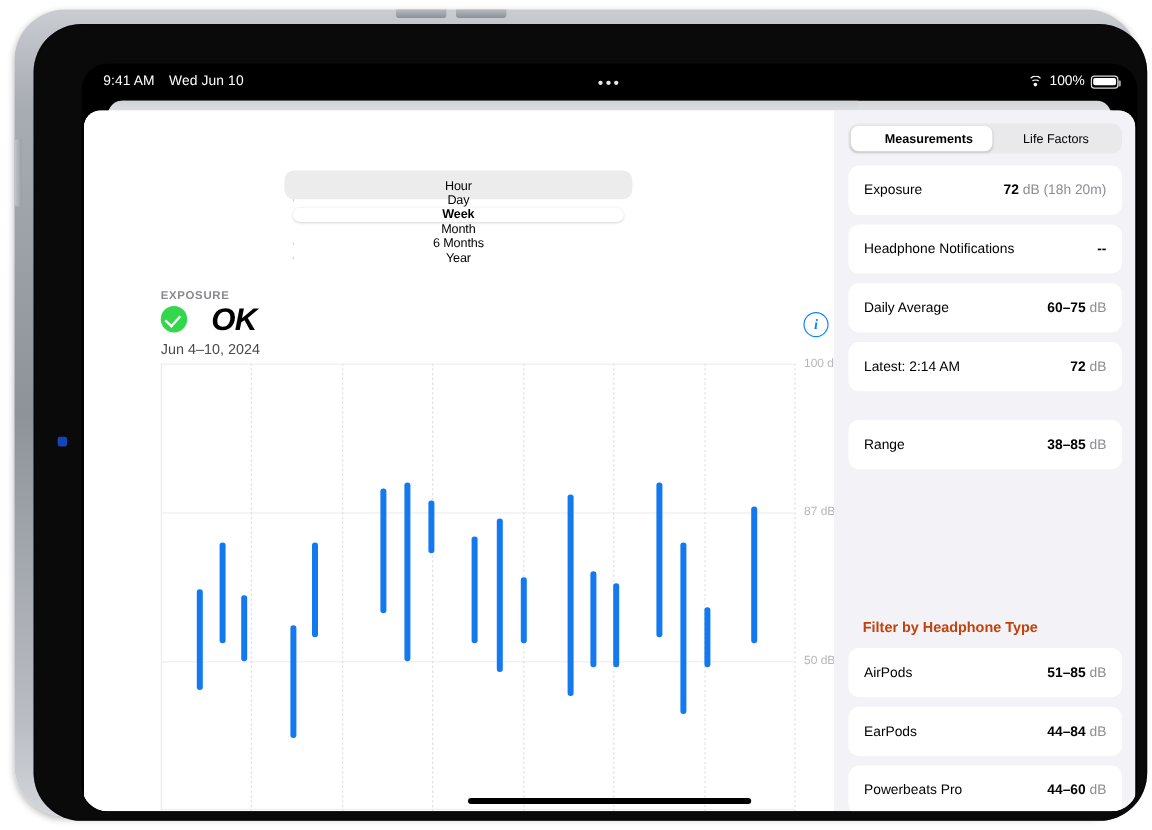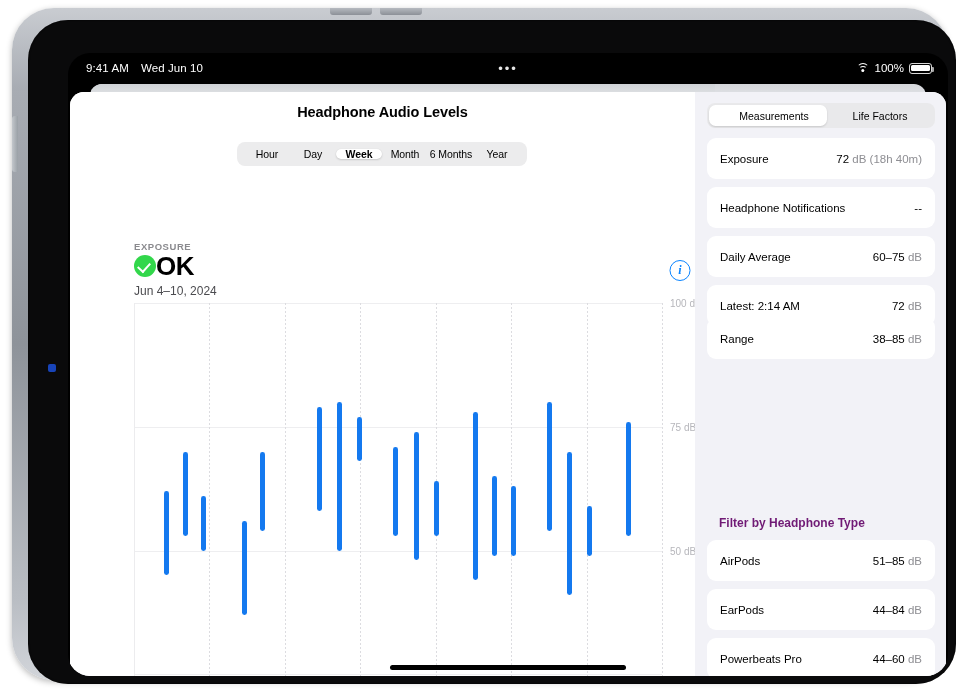--- a/index.html
+++ b/index.html
@@ -92,36 +92,36 @@
     position:absolute; left:0; right:0; top:12px; text-align:center;
     font-size:14.5px; font-weight:bold; color:#000; letter-spacing:-.1px;
   }
   .done-btn {
     position:absolute; right:20px; top:12px; font-size:14px; color:#007aff; font-weight:600;
     cursor:pointer;
   }
 
   
   .seg-wrap { position:absolute; left:167px; top:50px; width:290px; height:24px;
-              background:#ececed; border-radius:8px; display:flex; padding:7px; }
+              background:#ececed; border-radius:8px; display:flex; padding:7px;flex-direction:column; }
   .seg {
     flex:1; display:flex; align-items:center; justify-content:center;
     font-size:10.5px; color:#000; border-radius:6.5px; position:relative; cursor:pointer;
     letter-spacing:-.1px;
   }
   .seg.active { background:#fff; box-shadow:0 1px 2px rgba(0,0,0,.14), 0 0 1px rgba(0,0,0,.1); font-weight:600; }
   .seg:not(.active)::before{
     content:""; position:absolute; left:0; top:5px; bottom:5px; width:1px; background:#d3d3d6;
   }
   .seg:first-child::before, .seg.active::before, .seg.active + .seg::before { display:none; }
 
   
   .exp-label { position:absolute; left:64px; top:149px; font-size:9.5px; font-weight:600;
                letter-spacing:.55px; color:#8a8a8e; }
-  .exp-row { position:absolute; left:64px; top:161px; display:flex; align-items:center; gap:0;}
+  .exp-row { position:absolute; left:64px; top:161px; display:flex; align-items:center; gap:20px;font-style:italic;}
   .check-badge { width:22px; height:22px; border-radius:50%; background:#32d74b; position:relative; }
   .check-badge::after{
     content:""; position:absolute; left:6.2px; top:5.2px; width:6px; height:10px;
     border:2.1px solid #fff; border-top:none; border-left:none; transform:rotate(42deg);
   }
   .exp-ok { font-size:26px; font-weight:bold; color:#000; letter-spacing:-.5px; line-height:26px;}
   .exp-date { position:absolute; left:64px; top:192px; font-size:12px; color:#4b4b4f; }
   .info-btn { position:absolute; left:610px; top:168px; width:21px; height:21px; border-radius:50%;
               border:1.6px solid #0a84ff; color:#0a84ff; font-size:12px; font-style:italic;
               font-family:"Liberation Serif", serif; font-weight:bold;
@@ -137,28 +137,28 @@
            background-size: 1px 4px; background-repeat: repeat-y; }
   .vline.solid { background:#ececee; background-image:none; }
   .ylab { position:absolute; left:536px; font-size:10px; color:#b6b6bb; transform:translateY(-50%); white-space:nowrap;}
   .bar { position:absolute; width:4.5px; border-radius:2.4px; background:#1479ef; }
 
   
   .rp-seg-wrap { position:absolute; left:12px; top:11px; width:228px; height:25px;
                  background:#e9e9eb; border-radius:8px; display:flex; padding:2px; }
   .rp-seg { flex:1; display:flex; align-items:center; justify-content:center; font-size:10.5px;
             border-radius:6.5px; color:#000; cursor:pointer; }
-  .rp-seg.active { background:#fff; font-weight:normal; box-shadow:0 1px 2px rgba(0,0,0,.14);padding-left:12px; }
+  .rp-seg.active { background:#fff; font-weight:bold; box-shadow:0 1px 2px rgba(0,0,0,.14);padding-left:12px; }
   .card { position:absolute; left:12px; width:228px; height:41px; background:#fff; border-radius:9px;
           display:flex; align-items:center; justify-content:space-between; padding:0 13px; cursor:pointer;}
   .card .k { font-size:11.5px; color:#000; }
   .card .v { font-size:11.5px; color:#000; }
-  .card .v b { font-weight:normal; }
+  .card .v b { font-weight:bold; }
   .card .v .u { color:#8e8e93; font-weight:normal;margin-top:40px; }
-  .section-title { position:absolute; left:24px; font-size:12px; font-weight:bold; color:#701a75; }
+  .section-title { position:absolute; left:24px; font-size:12px; font-weight:bold; color:#c2410c; }
 
   .home-ind { position:absolute; left:50%; transform:translateX(-50%); bottom:6px;
               width:236px; height:5px; border-radius:3px; background:#000; }
 </style>
 </head>
 <body>
 
 <div id="stage">
 
   <div class="device-outer">
@@ -190,23 +190,20 @@
           </div>
         </div>
 
         <div class="back-card">
           <div class="bc-split"></div>
         </div>
 
         <div class="sheet">
 
           <div class="left-pane">
-            <div class="nav">
-              <div class="nav-title">Headphone Audio Levels</div>
-            </div>
 
             <div class="seg-wrap">
               <div class="seg">Hour</div>
               <div class="seg">Day</div>
               <div class="seg active">Week</div>
               <div class="seg">Month</div>
               <div class="seg">6 Months</div>
               <div class="seg">Year</div>
             </div>
 
@@ -216,21 +213,21 @@
               <span class="exp-ok">OK</span>
             </div>
             <div class="exp-date">Jun 4–10, 2024</div>
             <div class="info-btn">i</div>
 
             <div class="chart">
               <div class="chart-area" id="chart-area">
                   <div class="hline" style="top: 0px;"></div>
                   <div class="ylab" style="top: 0px;">100 dB</div>
                   <div class="hline" style="top: 123.78px;"></div>
-                  <div class="ylab" style="top: 123.78px;">75 dB</div>
+                  <div class="ylab" style="top: 123.78px;">87 dB</div>
                   <div class="hline" style="top: 247.561px;"></div>
                   <div class="ylab" style="top: 247.561px;">50 dB</div>
                   <div class="hline" style="top: 371.341px;"></div>
                   <div class="ylab" style="top: 371.341px; margin-top: 16px;">25 dB</div>
                   <div class="vline solid" style="left: 0px;"></div>
                   <div class="vline" style="left: 75.4286px;"></div>
                   <div class="vline" style="left: 150.857px;"></div>
                   <div class="vline" style="left: 226.286px;"></div>
                   <div class="vline" style="left: 301.714px;"></div>
                   <div class="vline" style="left: 377.143px;"></div>
@@ -262,35 +259,35 @@
             <div class="done-btn">Done</div>
 
             <div class="rp-seg-wrap">
               <div class="rp-seg active">Measurements</div>
               <div class="rp-seg">Life Factors</div>
             </div>
 
             <div id="measurement-cards">
                 <div class="card" style="top: 46px;">
                   <span class="k">Exposure</span>
-                  <span class="v"><b>72</b> <span class="u">dB</span> <span class="u">(18h 40m)</span></span>
+                  <span class="v"><b>72</b> <span class="u">dB</span> <span class="u">(18h 20m)</span></span>
                 </div>
                 <div class="card" style="top: 95px;">
                   <span class="k">Headphone Notifications</span>
                   <span class="v"><b>--</b></span>
                 </div>
                 <div class="card" style="top: 144px;">
                   <span class="k">Daily Average</span>
                   <span class="v"><b>60–75</b> <span class="u">dB</span></span>
                 </div>
                 <div class="card" style="top: 193px;">
                   <span class="k">Latest: 2:14 AM</span>
                   <span class="v"><b>72</b> <span class="u">dB</span></span>
                 </div>
-                <div class="card" style="top: 226px;">
+                <div class="card" style="top: 258px;">
                   <span class="k">Range</span>
                   <span class="v"><b>38–85</b> <span class="u">dB</span></span>
                 </div>
               </div>
 
             <div class="section-title" id="filter-title" style="top:424px;">Filter by Headphone Type</div>
 
             <div id="headphone-cards">
                 <div class="card" style="top: 448px;">
                   <span class="k">AirPods</span>

